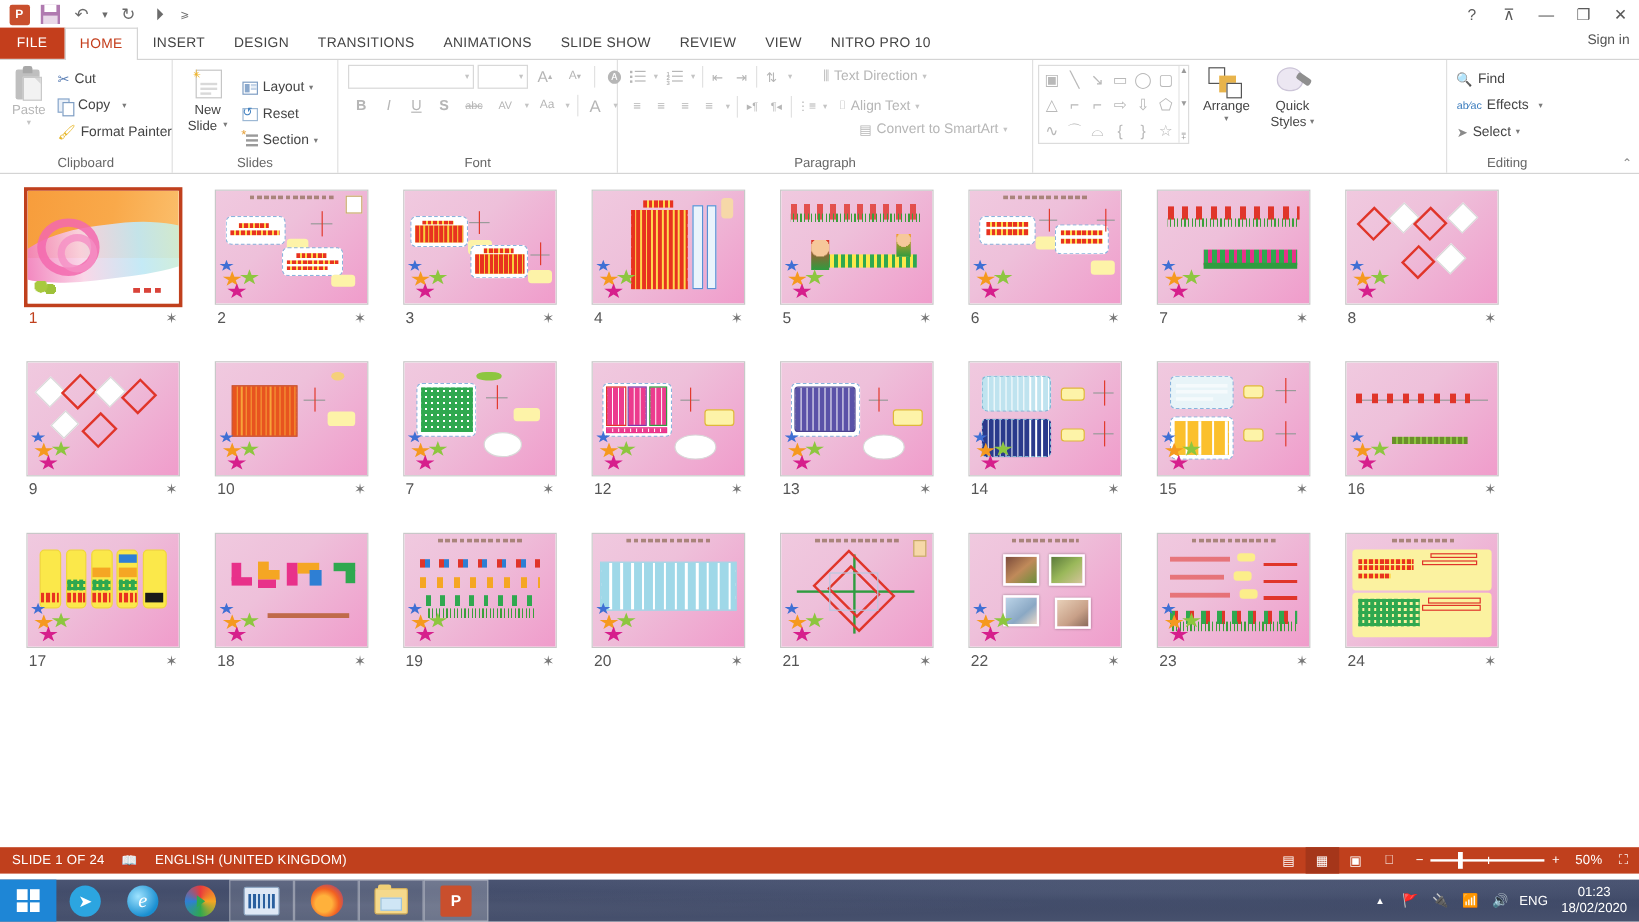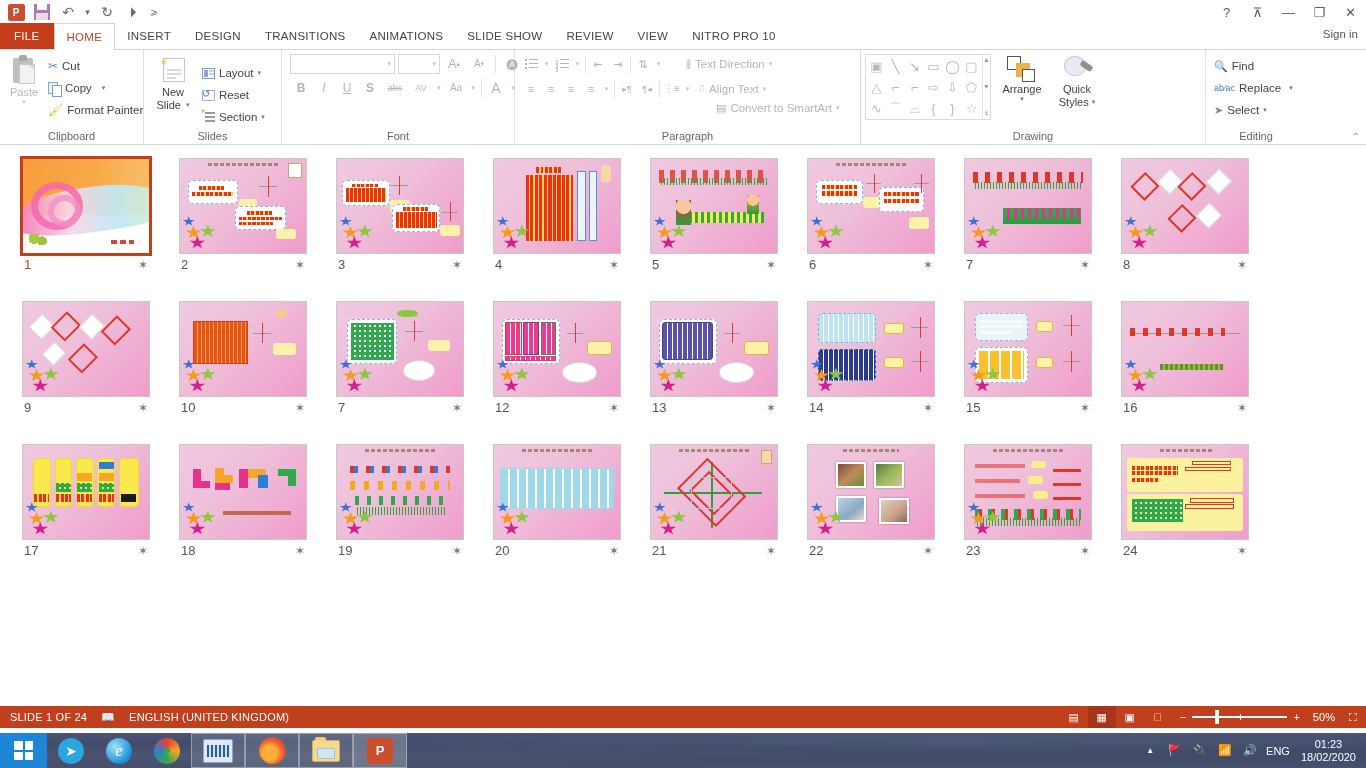--- a/index.html
+++ b/index.html
@@ -638,33 +638,32 @@
             <div class="blob"></div>
             <div class="pen"></div>
           </div>
         <div class="lbl">Quick</div>
         <div class="lbl" style="display:flex;gap:3px;align-items:center;">
           <span>Styles</span>
           <span class="caret">▾</span>
         </div>
       </div>
     </div>
-    <div class="grp-label">Drawing</div>
   </div>
 
   <div class="grp" style="width:100px;border-right:none;">
     <div class="grp-body" style="padding-top:5px;">
       <div style="display:flex;flex-direction:column;">
         <div class="btn-sm">
           <span class="ic-find">🔍</span>
           <span>Find</span>
         </div>
         <div class="btn-sm">
           <span class="ic-replace">ab⁄ac</span>
-          <span>Replace</span>
+          <span>Effects</span>
           <span class="caret" style="margin-left:4px">▾</span>
         </div>
         <div class="btn-sm">
           <span class="ic-select">➤</span>
           <span>Select</span>
           <span class="caret">▾</span>
         </div>
       </div>
     </div>
     <div class="grp-label">Editing</div>

